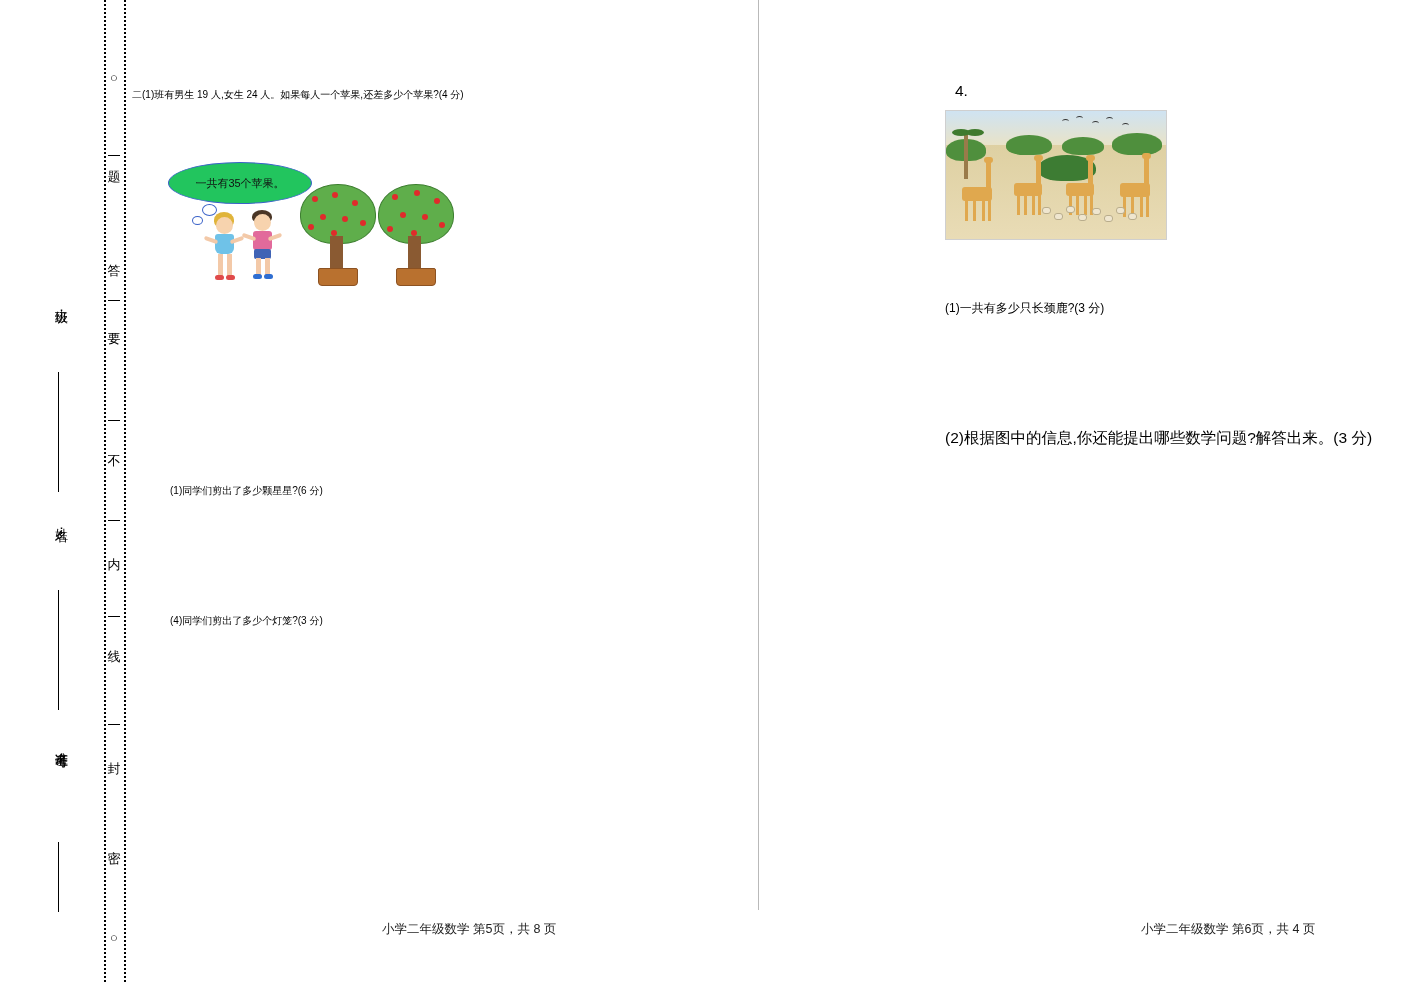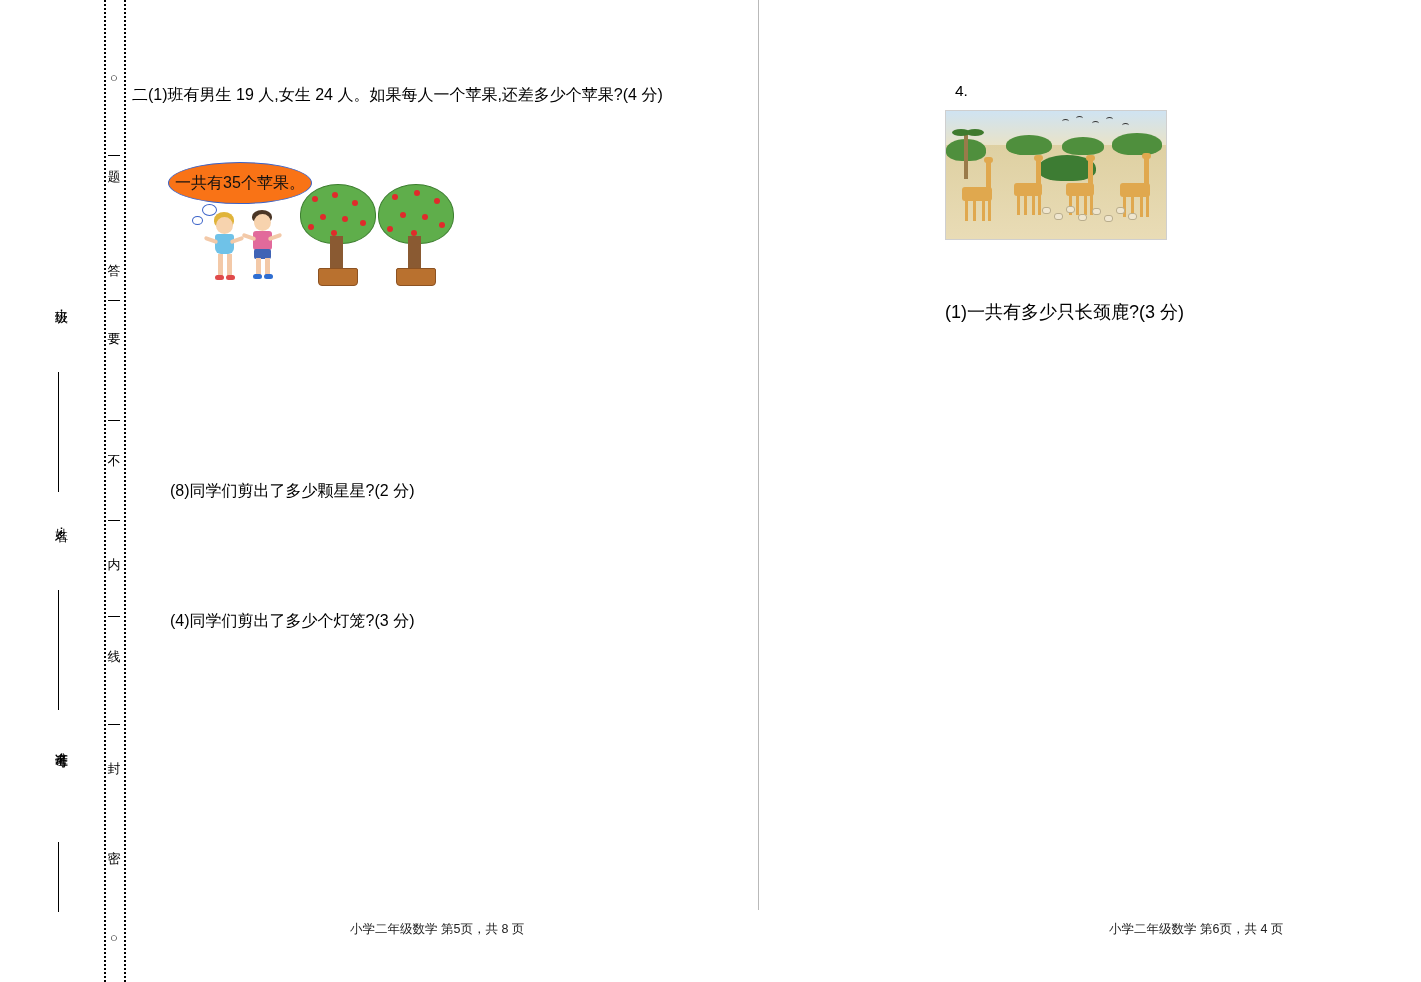--- a/index.html
+++ b/index.html
@@ -86,53 +86,53 @@
   .col {
     position: absolute;
     top: 0;
     height: 982px;
   }
   .col-left { left: 0; width: 630px; }
   .col-right { left: 631px; width: 662px; }
 
   .q {
     position: absolute;
-    font-size: 16px;
+    font-size: 10px;
     line-height: 30px;
     font-family: "Liberation Sans", sans-serif;
     color: #000;
   }
 
   .q2 { left: 4px; top: 80px; width: 600px; }
   .q3 { left: 4px; top: 385px; width: 600px; }
   .q3-sub1 { position: absolute; left: 42px; top: 476px; }
   .q3-sub2 { position: absolute; left: 42px; top: 606px; }
 
   .q4-label { position: absolute; left: 196px; top: 82px; font-size: 15.5px; font-family: "Liberation Sans", sans-serif; }
-  .q4-sub1 { position: absolute; left: 186px; top: 300px; font-size: 18px; font-family: "Liberation Sans", sans-serif; }
+  .q4-sub1 { position: absolute; left: 186px; top: 300px; font-size: 12px; font-family: "Liberation Sans", sans-serif; }
   .q4-sub2 { position: absolute; left: 186px; top: 428px; font-size: 15.5px; font-family: "Liberation Sans", sans-serif; }
 
   
   .apple-pic {
     position: absolute;
     left: 40px;
     top: 150px;
     width: 320px;
     height: 135px;
   }
   .bubble {
     position: absolute;
     left: 0px;
     top: 12px;
     width: 142px;
     height: 40px;
-    background: #f97316;
+    background: #22c55e;
     border: 1.5px solid #3a62c8;
     border-radius: 50% / 50%;
-    font-size: 16px;
+    font-size: 11px;
     font-family: "Liberation Sans", sans-serif;
     display: flex;
     align-items: center;
     justify-content: center;
     color: #111;
   }
   .bubble-dot {
     position: absolute;
     border: 1.4px solid #3a62c8;
     border-radius: 50%;
@@ -203,20 +203,21 @@
   .small-animal { position: absolute; width: 7px; height: 5px; background: #efe6cf; border-radius: 3px; border: 1px solid #b9ad8c; }
 
   
   .footer {
     position: absolute;
     bottom: 44px;
     font-size: 12.5px;
     font-family: "Liberation Sans", sans-serif;
     color: #222;
     white-space: nowrap;
+    margin-left: 32px;
   }
   .footer-left { left: 222px; }
   .footer-right { left: 350px; }
 </style>
 </head>
 <body>
 
 <div class="binding">
   <div class="dotted-vert a"></div>
   <div class="dotted-vert b"></div>
@@ -316,21 +317,21 @@
         <div class="apple-dot" style="left:22px; top:28px;"></div>
         <div class="apple-dot" style="left:44px; top:30px;"></div>
         <div class="apple-dot" style="left:61px; top:38px;"></div>
         <div class="apple-dot" style="left:9px;  top:42px;"></div>
         <div class="apple-dot" style="left:33px; top:46px;"></div>
         <div class="trunk"></div>
         <div class="pot"></div>
       </div>
     </div>
 
-    <div class="q q3-sub1">(8)同学们剪出了多少颗星星?(2 分)</div>
+    <div class="q q3-sub1">(1)同学们剪出了多少颗星星?(6 分)</div>
     <div class="q q3-sub2">(4)同学们剪出了多少个灯笼?(3 分)</div>
 
     <div class="footer footer-left">小学二年级数学  第5页，共 8 页</div>
   </div>
 
   <div class="col col-right">
 
     <div class="q4-label">4.</div>
 
     <div class="giraffe-photo">
@@ -397,16 +398,17 @@
       <div class="small-animal" style="left:108px; top:102px;"></div>
       <div class="small-animal" style="left:120px; top:95px;"></div>
       <div class="small-animal" style="left:132px; top:103px;"></div>
       <div class="small-animal" style="left:146px; top:97px;"></div>
       <div class="small-animal" style="left:158px; top:104px;"></div>
       <div class="small-animal" style="left:170px; top:96px;"></div>
       <div class="small-animal" style="left:182px; top:102px;"></div>
     </div>
 
     <div class="q4-sub1">(1)一共有多少只长颈鹿?(3 分)</div>
+    <div class="q4-sub2">(2)根据图中的信息,你还能提出哪些数学问题?解答出来。(3 分)</div>
 
     <div class="footer footer-right">小学二年级数学  第6页，共 4 页</div>
   </div>
 </div>
 
 </body></html>

